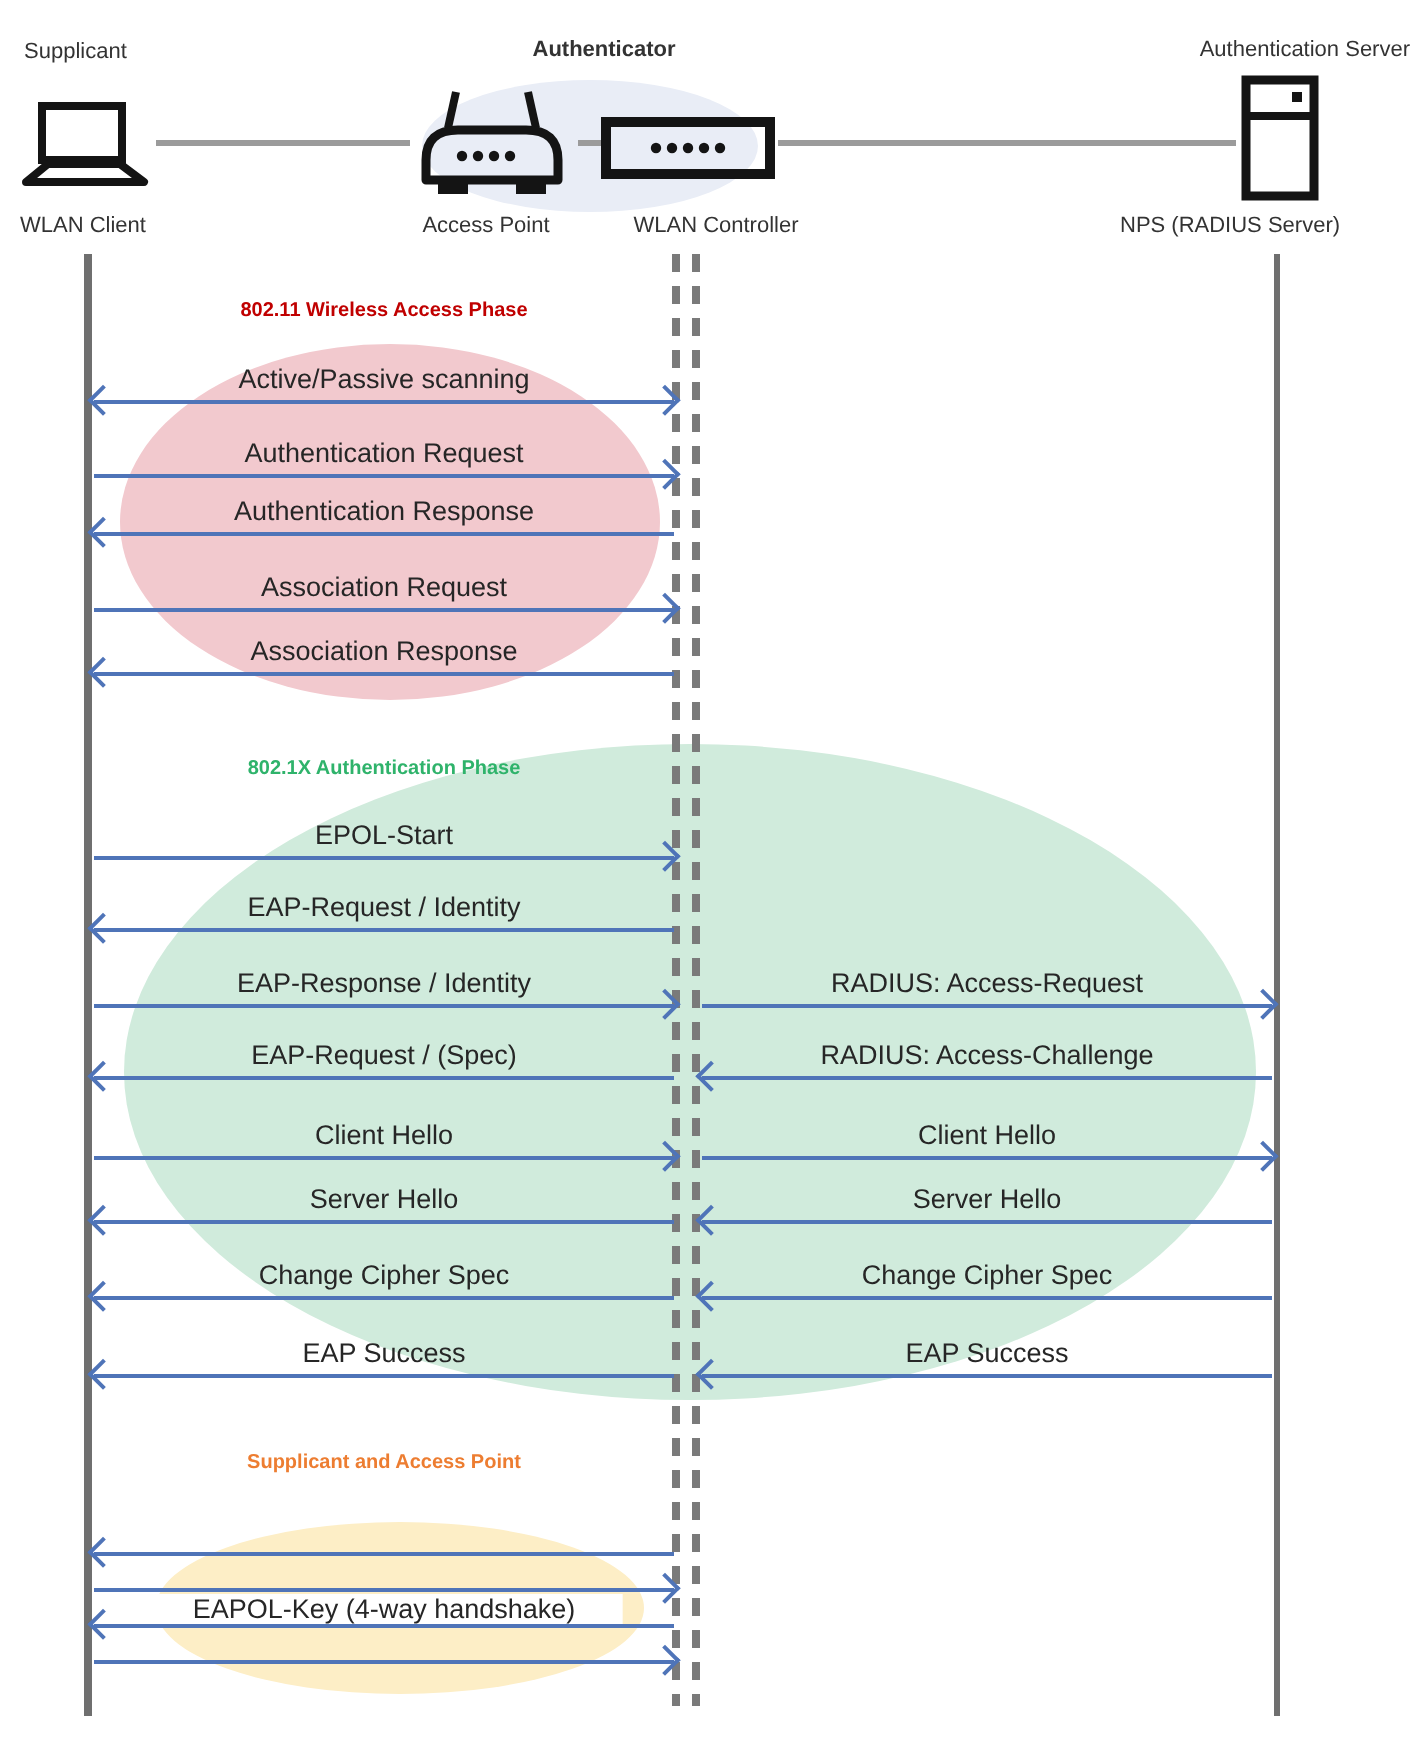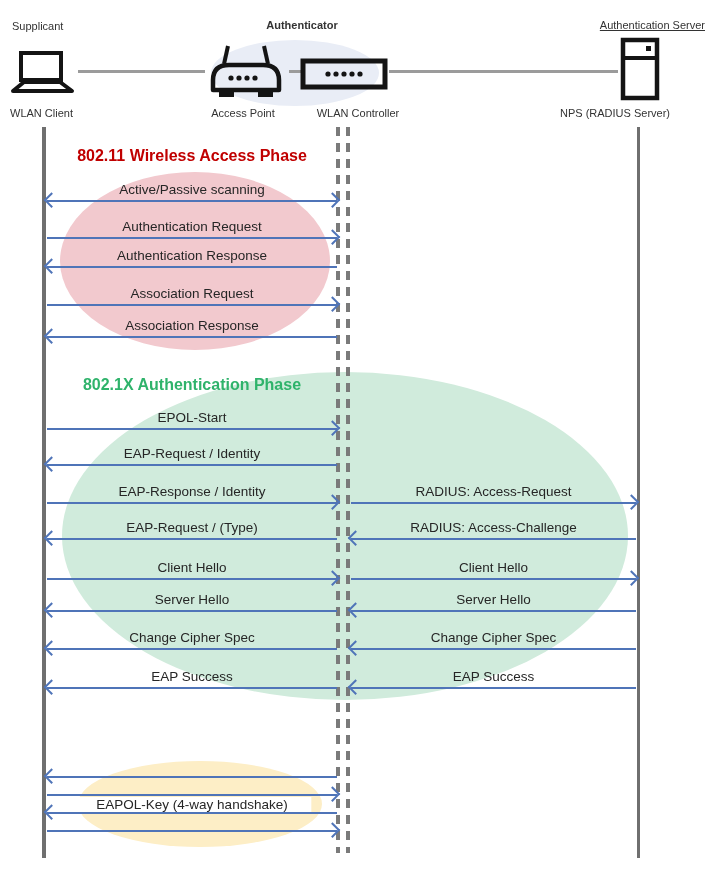--- a/index.html
+++ b/index.html
@@ -19,21 +19,21 @@
     height:726px; background:repeating-linear-gradient(to bottom,
       var(--dash-gray) 0px, var(--dash-gray) 9px, transparent 9px, transparent 16px);
   }
   
   .phase-ellipse { position:absolute; border-radius:50%; }
   .ellipse-1 { left:60px;  top:172px; width:270px; height:178px; background:var(--phase1-ellipse); }
   .ellipse-2 { left:62px;  top:372px; width:566px; height:328px; background:var(--phase2-ellipse); }
   .ellipse-3 { left:78px;  top:761px; width:244px; height:86px;  background:var(--phase3-ellipse); }
   
   .phase-title { position:absolute; left:62px; width:260px; text-align:center;
-    font-size:16px; font-weight:bold; line-height:19px; }
+    font-size:10px; font-weight:bold; line-height:19px; }
   .title-1 { top:146px; color:var(--phase1-title); }
   .title-2 { top:375px; color:var(--phase2-title); }
   .title-3 { top:722px; color:var(--phase3-title); }
   
   .msg { position:absolute; height:2px; background:var(--arrow-blue); }
   .seg-l { left:47px;  width:290px; }
   .seg-r { left:351px; width:285px; }
   .msg::before, .msg::after { width:9px; height:9px; border-top:2.5px solid var(--arrow-blue);
     border-right:2.5px solid var(--arrow-blue); position:absolute; top:50%; }
   .dir-r::after,  .dir-b::after  { content:""; right:-1px; transform:translateY(-58%) rotate(45deg); }
@@ -45,21 +45,21 @@
   svg .stroke { stroke:var(--icon-black); fill:none; }
   svg .fill { fill:var(--icon-black); }
 </style>
 </head>
 <body>
 
 <div class="canvas">
 
   <div class="role-label" style="left:12px; top:20px;">Supplicant</div>
   <div class="role-label" style="left:242px; top:19px; width:120px; text-align:center;font-weight:bold;">Authenticator</div>
-  <div class="role-label" style="left:503px; top:19px; width:202px; text-align:right;text-decoration:underline;">Authentication Server</div>
+  <div class="role-label" style="left:503px; top:19px; width:202px; text-align:right;">Authentication Server</div>
 
   <div class="blue-ellipse"></div>
 
   <div class="connector" style="left:78px;  width:127px;"></div>
   <div class="connector" style="left:289px; width:13px;"></div>
   <div class="connector" style="left:389px; width:229px;"></div>
 
   <svg class="icon" style="left:10px; top:50px;" width="66" height="44" viewBox="0 0 66 44">
     <rect class="stroke" x="11" y="3" width="40" height="27" stroke-width="4"></rect>
     <path class="stroke" d="M3,41 L14,32 L50,32 L62,41 Z" stroke-width="4" stroke-linejoin="round"></path>
@@ -102,20 +102,21 @@
   <div class="phase-ellipse ellipse-3"></div>
 
   <div class="lifeline" style="left:42px;"></div>
   <div class="lifeline dashed" style="left:336px;"></div>
   <div class="lifeline dashed" style="left:346px;"></div>
   <div class="lifeline" style="left:637px; width:3px;"></div>
 
   <div class="phase-title title-1">802.11 Wireless Access Phase</div>
   <div class="phase-title title-2">802.1X Authentication Phase</div>
   <div class="phase-title title-3">
+    <div>Supplicant and Access Point</div>
   </div>
 
   <div class="msg seg-l dir-b" style="top:200px">
     <span class="mlabel">Active/Passive scanning</span>
     </div>
   <div class="msg seg-l dir-r" style="top:237px">
     <span class="mlabel">Authentication Request</span>
     </div>
   <div class="msg seg-l dir-l" style="top:266px">
     <span class="mlabel">Authentication Response</span>
@@ -129,21 +130,21 @@
   <div class="msg seg-l dir-r" style="top:428px">
     <span class="mlabel">EPOL-Start</span>
     </div>
   <div class="msg seg-l dir-l" style="top:464px">
     <span class="mlabel">EAP-Request / Identity</span>
     </div>
   <div class="msg seg-l dir-r" style="top:502px">
     <span class="mlabel">EAP-Response / Identity</span>
     </div>
   <div class="msg seg-l dir-l" style="top:538px">
-    <span class="mlabel">EAP-Request / (Type)</span>
+    <span class="mlabel">EAP-Request / (Spec)</span>
     </div>
   <div class="msg seg-l dir-r" style="top:578px">
     <span class="mlabel">Client Hello</span>
     </div>
   <div class="msg seg-l dir-l" style="top:610px">
     <span class="mlabel">Server Hello</span>
     </div>
   <div class="msg seg-l dir-l" style="top:648px">
     <span class="mlabel">Change Cipher Spec</span>
     </div>

